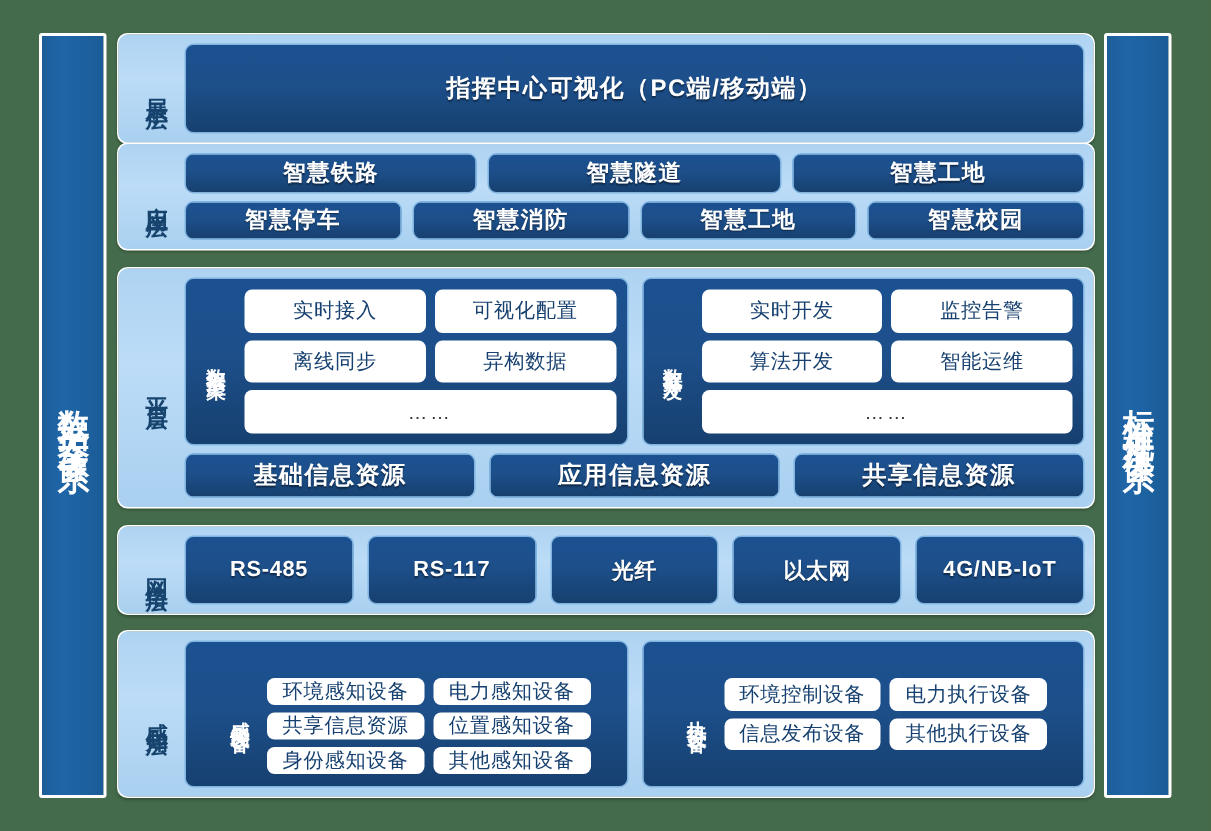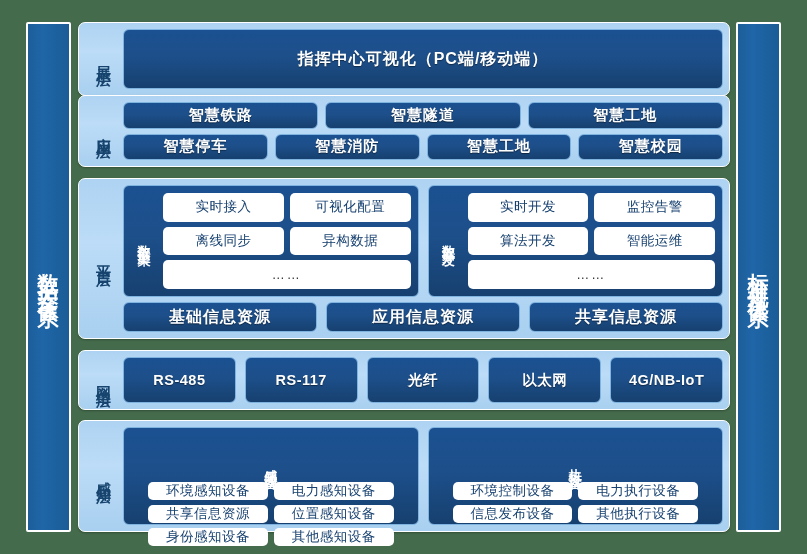--- a/index.html
+++ b/index.html
@@ -172,21 +172,20 @@
   #layer-perception { top: 420px; height: 112px; }
   .perc-row { display: flex; gap: 9px; flex: 1 1 auto; min-height: 0; }
   .perc-group {
     display: flex;
     background: linear-gradient(to bottom, #1b5191 0%, #1d4f8a 45%, #16406f 100%);
     border: 1px solid #7fb3e0;
     border-radius: 6px;
     padding: 24px;
     box-sizing: border-box;
     gap: 6px;
-    flex-direction: column;
   }
   #perc-group-sense { flex: 1 1 0; }
   #perc-group-exec  { flex: 1 1 0; }
   .perc-group-label {
     flex: 0 0 24px;
     display: flex;
     align-items: center;
     justify-content: center;
   }
   .perc-group-label span {

